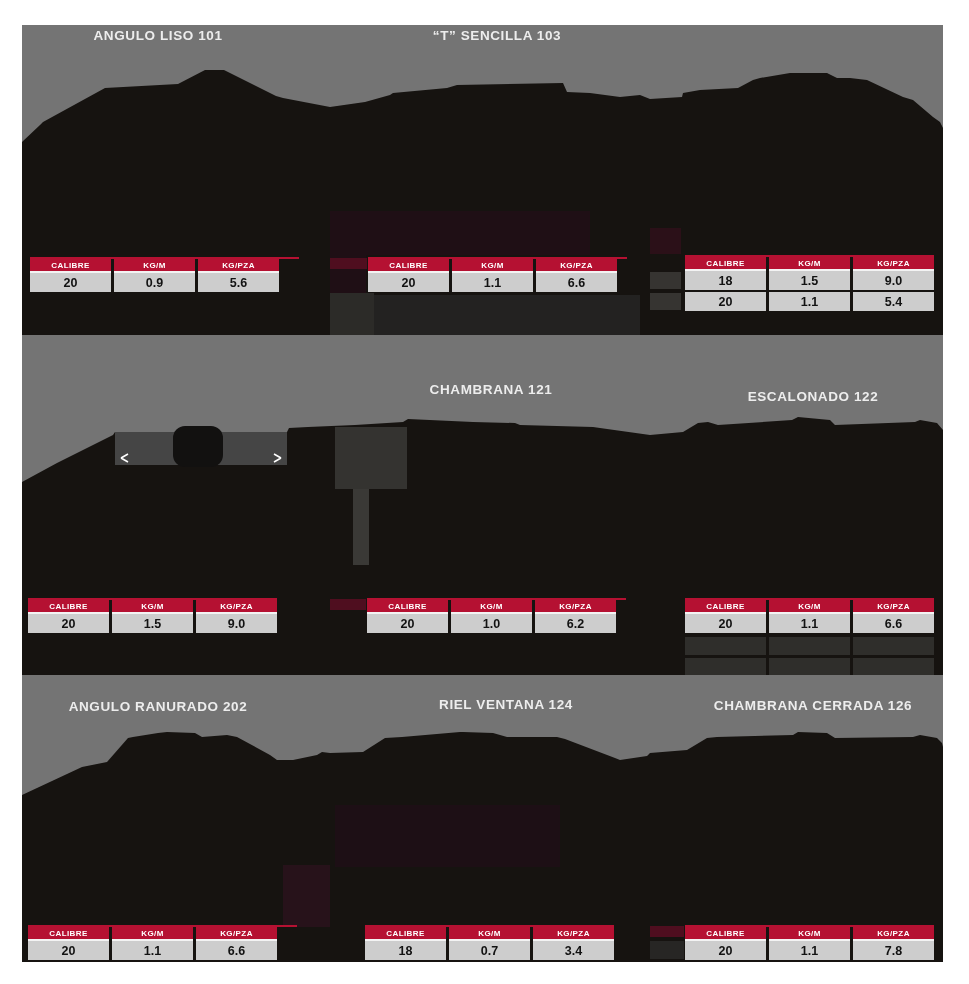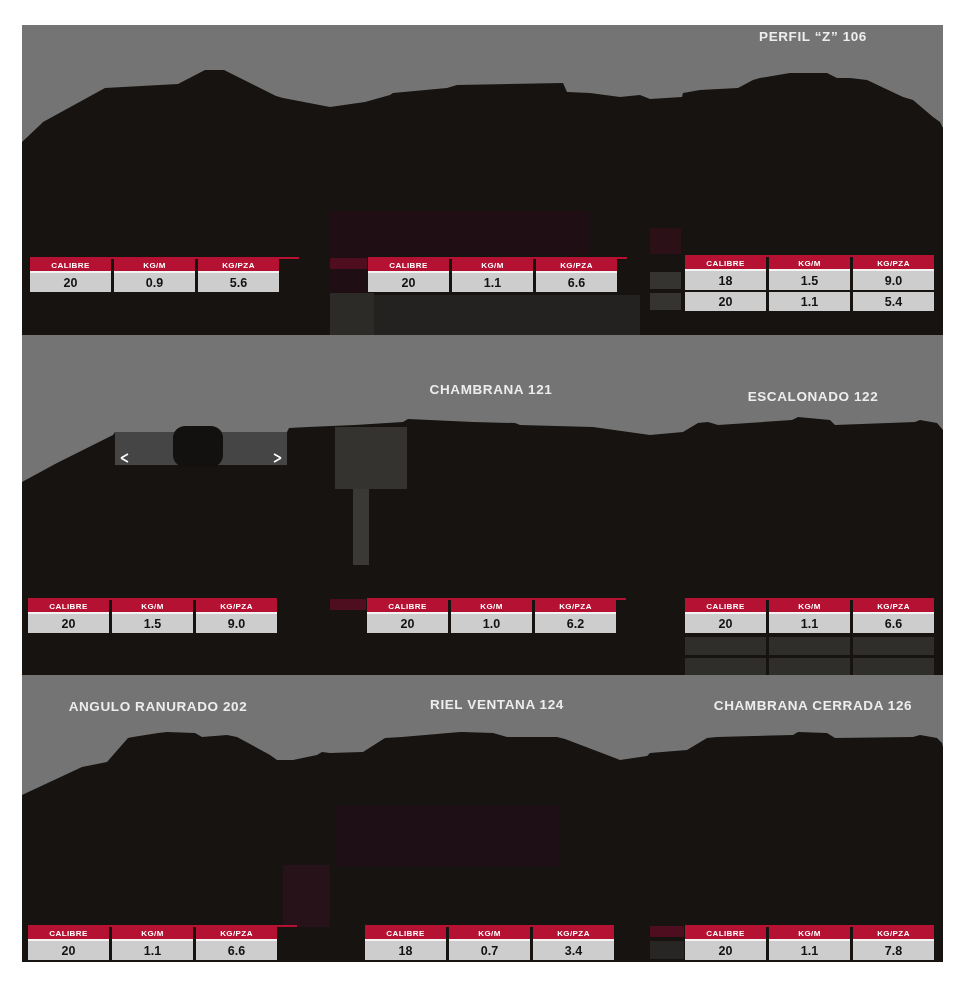--- a/index.html
+++ b/index.html
@@ -65,25 +65,26 @@
   </svg>
 
   <svg class="sil-svg" style="top:650px" width="921" height="287" viewBox="0 0 921 287">
     <polygon class="sil" points="0,120 60,92 85,87 106,63 111,62 136,58 145,57 173,58 180,62 205,60 215,62 248,80 255,85 271,85 295,80 300,77 308,78 341,77 363,63 380,62 438,57 441,57 471,58 485,62 535,62 543,64 593,83 598,85 625,81 628,78 665,75 685,63 695,62 771,60 776,57 805,58 813,63 891,62 898,60 915,63 920,68 921,72 921,287 0,287"></polygon>
     <rect x="261" y="190" width="47" height="62" fill="#27121a"></rect>
     <rect x="313" y="130" width="225" height="62" fill="#1d0f15"></rect>
     <rect x="628" y="251" width="34" height="11" fill="var(--accent-red-dim)"></rect>
     <rect x="628" y="266" width="34" height="18" fill="#272624"></rect>
   </svg>
 
-  <div class="cell-title" style="left:655px;top:4px;width:272px">PERFIL “Z” 106</div>
+  <div class="cell-title" style="left:0;top:3px;width:272px">ANGULO LISO 101</div>
+  <div class="cell-title" style="left:339px;top:3px;width:272px">“T” SENCILLA 103</div>
   <div class="cell-title" style="left:333px;top:357px;width:272px">CHAMBRANA 121</div>
   <div class="cell-title" style="left:655px;top:364px;width:272px">ESCALONADO 122</div>
   <div class="cell-title" style="left:0;top:674px;width:272px">ANGULO RANURADO 202</div>
-  <div class="cell-title" style="left:339px;top:672px;width:272px">RIEL VENTANA 124</div>
+  <div class="cell-title" style="left:348px;top:672px;width:272px">RIEL VENTANA 124</div>
   <div class="cell-title" style="left:655px;top:673px;width:272px">CHAMBRANA CERRADA 126</div>
 
   <div class="tbl" style="left:8px;top:232px">
     <div class="redline overhang"></div>
     <div class="thead">
       <div class="th">CALIBRE</div>
       <div class="th">KG/M</div>
       <div class="th">KG/PZA</div>
     </div>
     <div class="trow">

